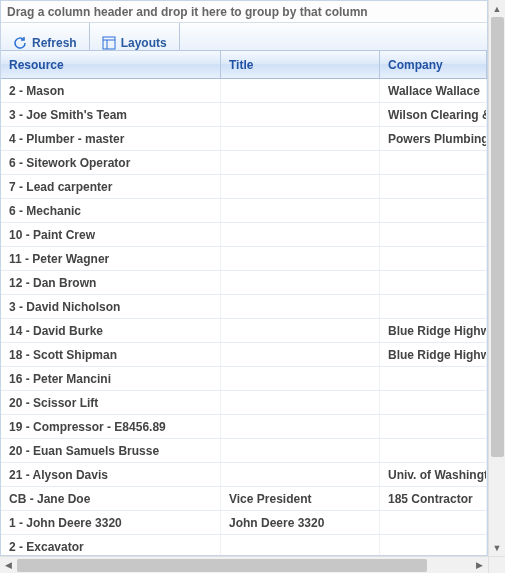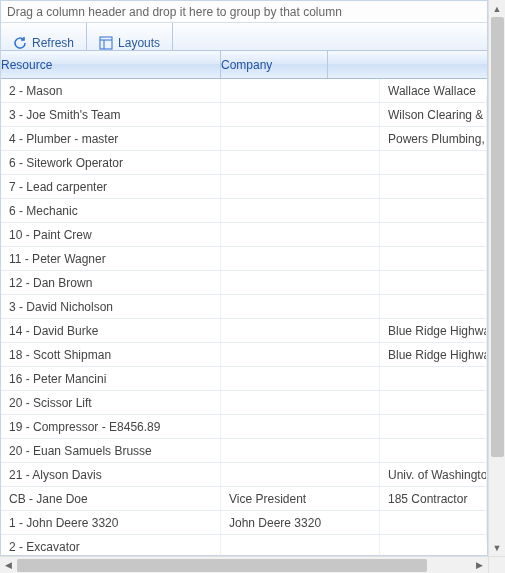--- a/index.html
+++ b/index.html
@@ -15,20 +15,21 @@
   }
   .viewport {
     position: absolute;
     left: 0;
     top: 0;
     width: 488px;
     height: 556px;
     border: 1px solid #c5d4e6;
     background: #fff;
     overflow: hidden;
+    font-weight: bold;
   }
   .group-by-bar {
     height: 22px;
     line-height: 22px;
     padding-left: 6px;
     color: #666;
     background: #fdfdfd;
     border-bottom: 1px solid #d6deea;
   }
   .toolbar {
@@ -55,31 +56,30 @@
   }
   .header-row {
     display: flex;
     height: 28px;
     background: linear-gradient(#f6faff, #dbe8f9 49%, #cfe0f7 50%, #e7f0fc);
     border-bottom: 1px solid #a8bdd8;
   }
   .header-cell {
     display: flex;
     align-items: center;
-    padding-left: 0;
+    padding-left: 8px;
     color: #2152a3;
     border-right: 1px solid #b7c9e0;
     cursor: pointer;
   }
   .col-resource { width: 220px; }
   .col-title    { width: 159px; }
   .col-company  { width: 107px; }
   .grid-body {
     overflow: hidden;
-    border-radius: 21px;
   }
   .row {
     display: flex;
     height: 24px;
     border-bottom: 1px solid #e7ecf3;
   }
   .cell {
     display: flex;
     align-items: center;
     padding-left: 8px;
@@ -165,20 +165,21 @@
           <line x1="1" y1="4" x2="13" y2="4" stroke="#2a6fd6"></line>
           <line x1="5" y1="4" x2="5" y2="13" stroke="#2a6fd6"></line>
         </svg>
       </span>
       <span>Layouts</span>
     </div>
   </div>
 
   <div class="header-row">
     <div class="header-cell col-resource">Resource</div>
+    <div class="header-cell col-title">Title</div>
     <div class="header-cell col-company">Company</div>
   </div>
 
   <div class="grid-body" id="grid-body">
       <div class="row">
         <div class="cell col-resource">2 - Mason</div>
         <div class="cell col-title"></div>
         <div class="cell col-company">Wallace Wallace</div>
       </div>
       <div class="row">

